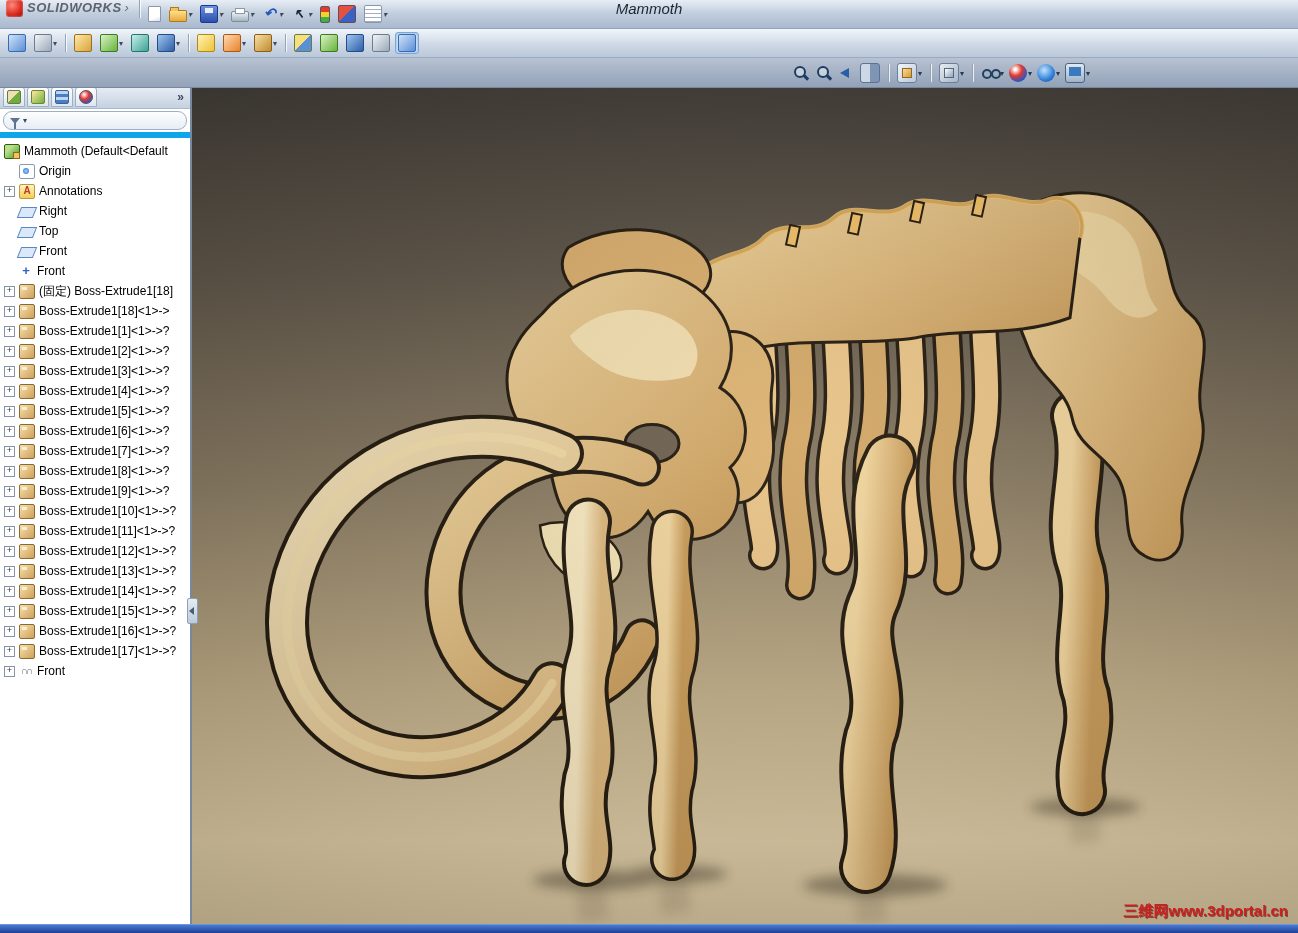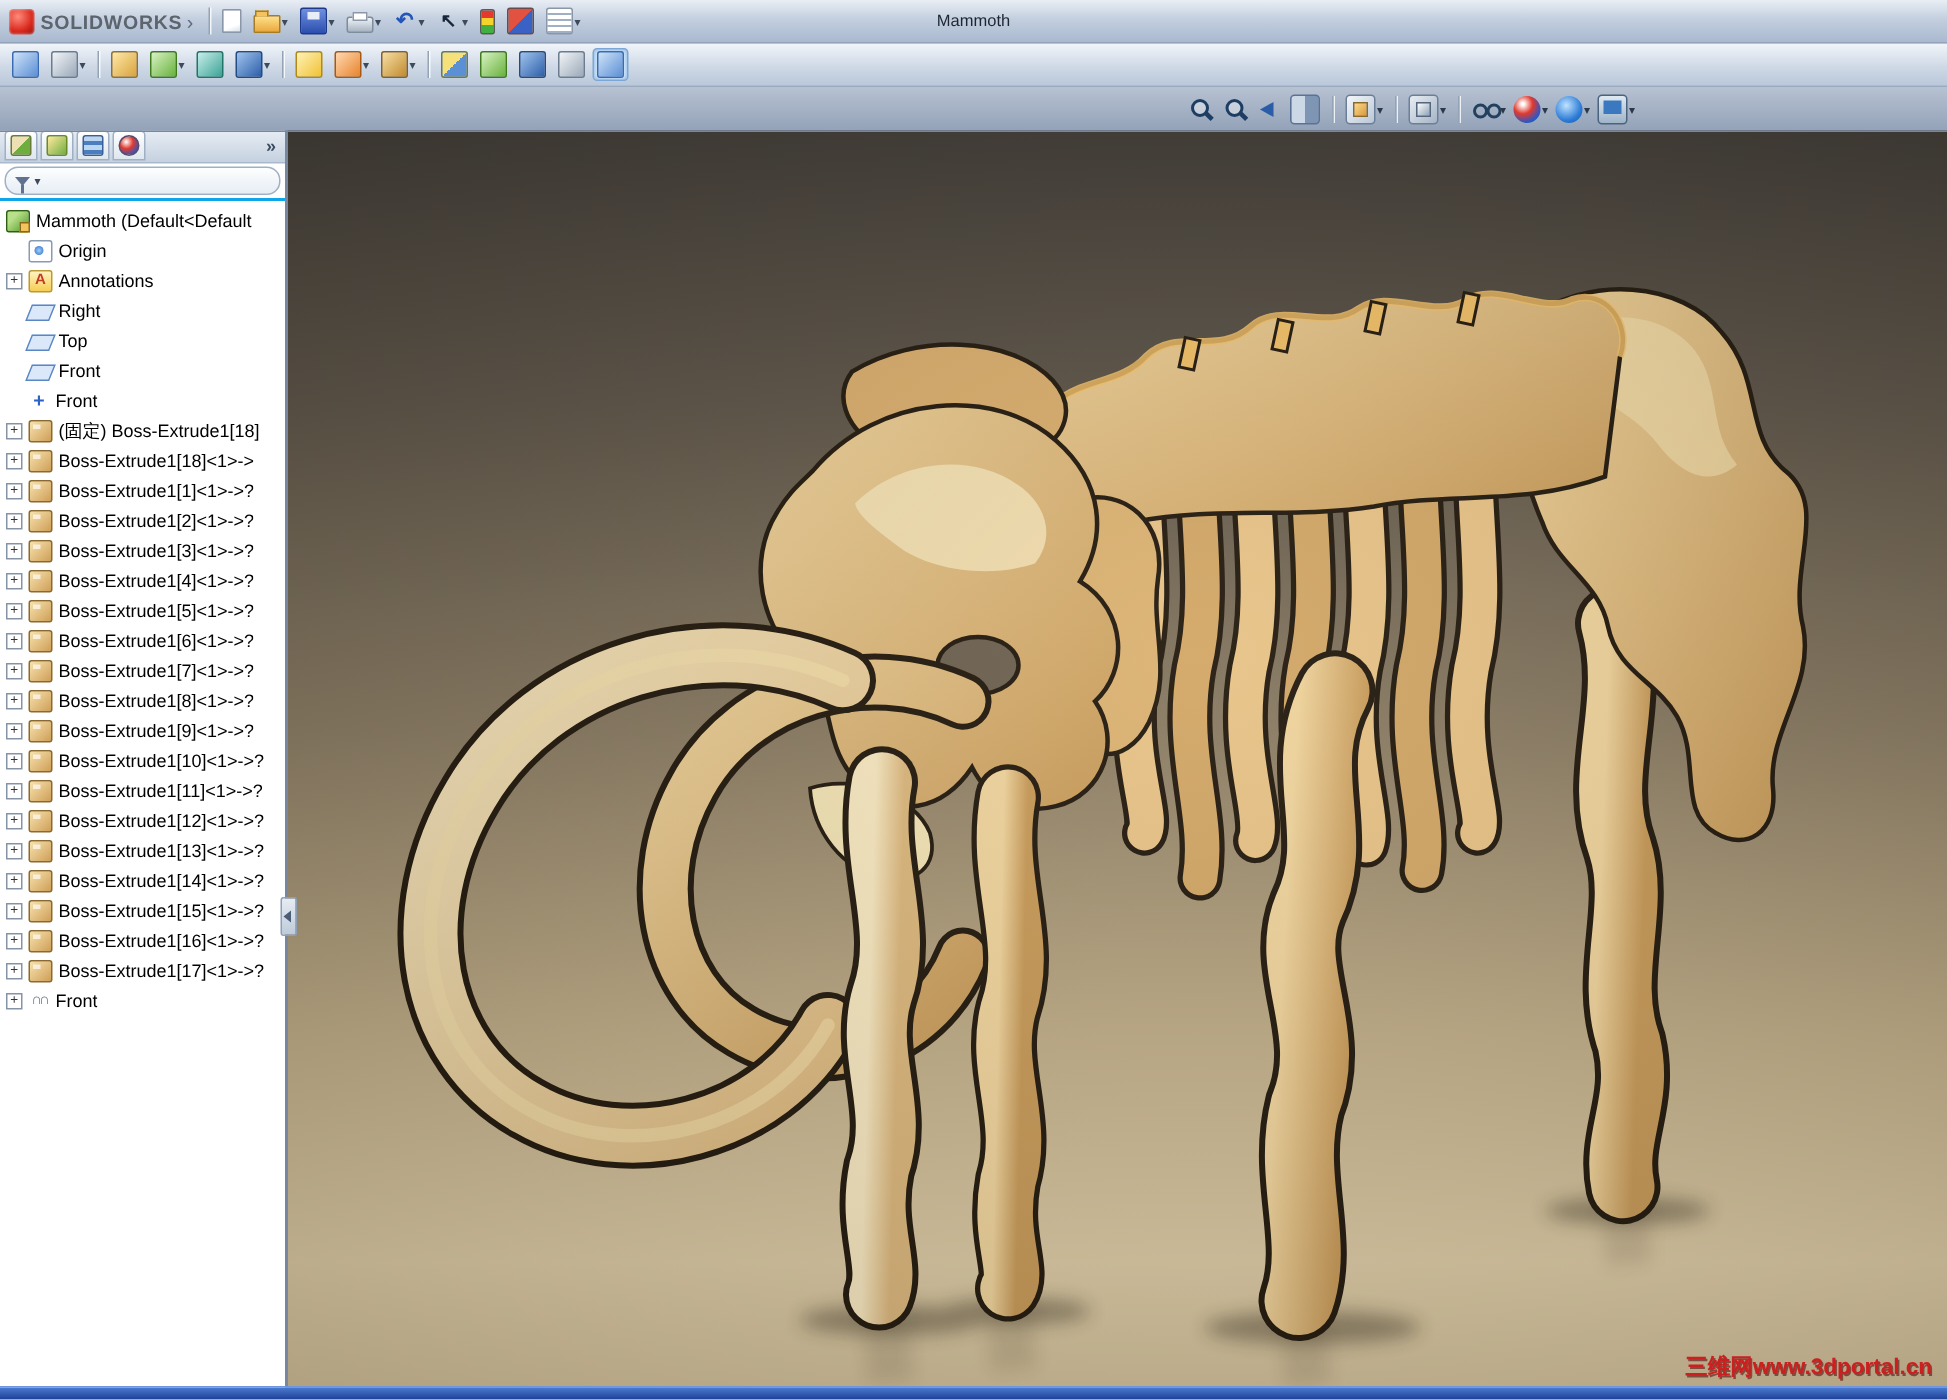--- a/index.html
+++ b/index.html
@@ -4,33 +4,33 @@
 <style>
   html,body{margin:0;padding:0}
   body{
     width:1298px;height:933px;position:relative;overflow:hidden;
     font-family:"Liberation Sans",sans-serif;background:#c6d2e2;
     -webkit-font-smoothing:antialiased;
   }
   
   .titlebar{
     height:28px;background:linear-gradient(#e9eef5,#c3cfdf 45%,#aab9cf);
-    border-bottom:1px solid #93a3ba;display:flex;align-items:center;
-    padding:0 6px;position:relative;z-index:30;
+    border-bottom:1px solid #93a3ba;display:flex;
+    padding:0 6px;position:relative;z-index:30;font-style:italic;
   }
   .logo-mark{
     width:17px;height:17px;border-radius:3px;margin-right:4px;flex:none;
     background:radial-gradient(circle at 35% 30%,#ff8a7a,#d8281c 60%,#8e120c);
     box-shadow:inset 0 0 2px rgba(255,255,255,.7);
   }
   .logo-text{font-size:13px;font-weight:bold;color:#5c646e;letter-spacing:.5px}
   .menu-chevron{font-size:13px;color:#5c6a7c;margin:0 6px 0 3px}
   .tb-title{
     position:absolute;left:50%;transform:translateX(-50%);
-    font-size:11px;color:#1d2633;
+    font-size:15px;color:#1d2633;
   }
   
   .toolbar2{
     height:28px;background:linear-gradient(#f1f5fa,#cfd9e6 55%,#bac8da);
     border-bottom:1px solid #9aabc1;display:flex;align-items:center;
     padding:0 4px;position:relative;z-index:29;
   }
   .tbtn{display:inline-flex;align-items:center;padding:1px 2px;margin:0 1px;border:1px solid transparent;border-radius:3px}
   .tbtn.pressed{background:#cfe6fb;border-color:#7aa7d8;box-shadow:inset 0 0 3px rgba(60,120,190,.5)}
   .tbtn .dd{font-size:8px;color:#3c4a5c;margin-left:1px}
@@ -121,21 +121,21 @@
   .pti-config{background:repeating-linear-gradient(#bcd6f0 0 3px,#4a7ec0 3px 6px);border:1px solid #3a6098}
   .pti-display{border-radius:50%;background:radial-gradient(circle at 35% 30%,#fff,#e03a2e 40%,#2a56c8 80%);border:1px solid #5a4a6a}
   .panel-more{margin-left:auto;font-size:12px;color:#3c4c60;font-weight:bold;padding:0 3px}
   .filter-row{
     height:17px;margin:2px 3px;border:1px solid #9fb0c4;border-radius:9px;flex:none;
     display:flex;align-items:center;padding:0 6px;background:linear-gradient(#fdfefe,#e6edf5);
   }
   .funnel{width:0;height:0;border-left:5px solid transparent;border-right:5px solid transparent;border-top:6px solid #5f7290;position:relative;margin-right:3px}
   .funnel::after{content:"";position:absolute;left:-1px;top:-1px;width:2px;height:6px;background:#5f7290}
   .caret{font-size:8px;color:#3c4a5c}
-  .tree{flex:1;overflow:hidden;padding-top:3px;border-top:2px solid #0ea5e9}
+  .tree{flex:1;overflow:hidden;padding-top:3px;border-top:6px solid #0ea5e9}
   .tree-row{height:20px;display:flex;align-items:center;padding-left:4px;font-size:12px;color:#000;white-space:nowrap;overflow:hidden}
   .expander{width:9px;height:9px;flex:none;border:1px solid #8494a6;background:#fff;font-size:9px;line-height:7px;text-align:center;color:#333;margin-right:4px}
   .expander.hidden{visibility:hidden}
   .ti{width:14px;height:13px;flex:none;display:inline-block;margin-right:4px;position:relative;border-radius:2px;text-align:center}
   .ti-assembly{background:linear-gradient(135deg,#b8e08a 30%,#4e9426);border:1px solid #2d5e12}
   .ti-assembly::after{content:"";position:absolute;right:-1px;bottom:-1px;width:5px;height:5px;background:#f4c35e;border:1px solid #8a6a1a}
   .ti-sensors{background:#fff;border:1px solid #8a9ab0}
   .ti-sensors::after{content:"";position:absolute;left:3px;top:3px;width:6px;height:6px;border-radius:50%;background:radial-gradient(#9fd0ff,#2a6ac0)}
   .ti-annotations{background:linear-gradient(#fff3c0,#f6ce54);border:1px solid #b89a3a;font-size:10px;font-weight:bold;color:#c23a2a;line-height:12px}
   .ti-annotations::after{content:"A"}

